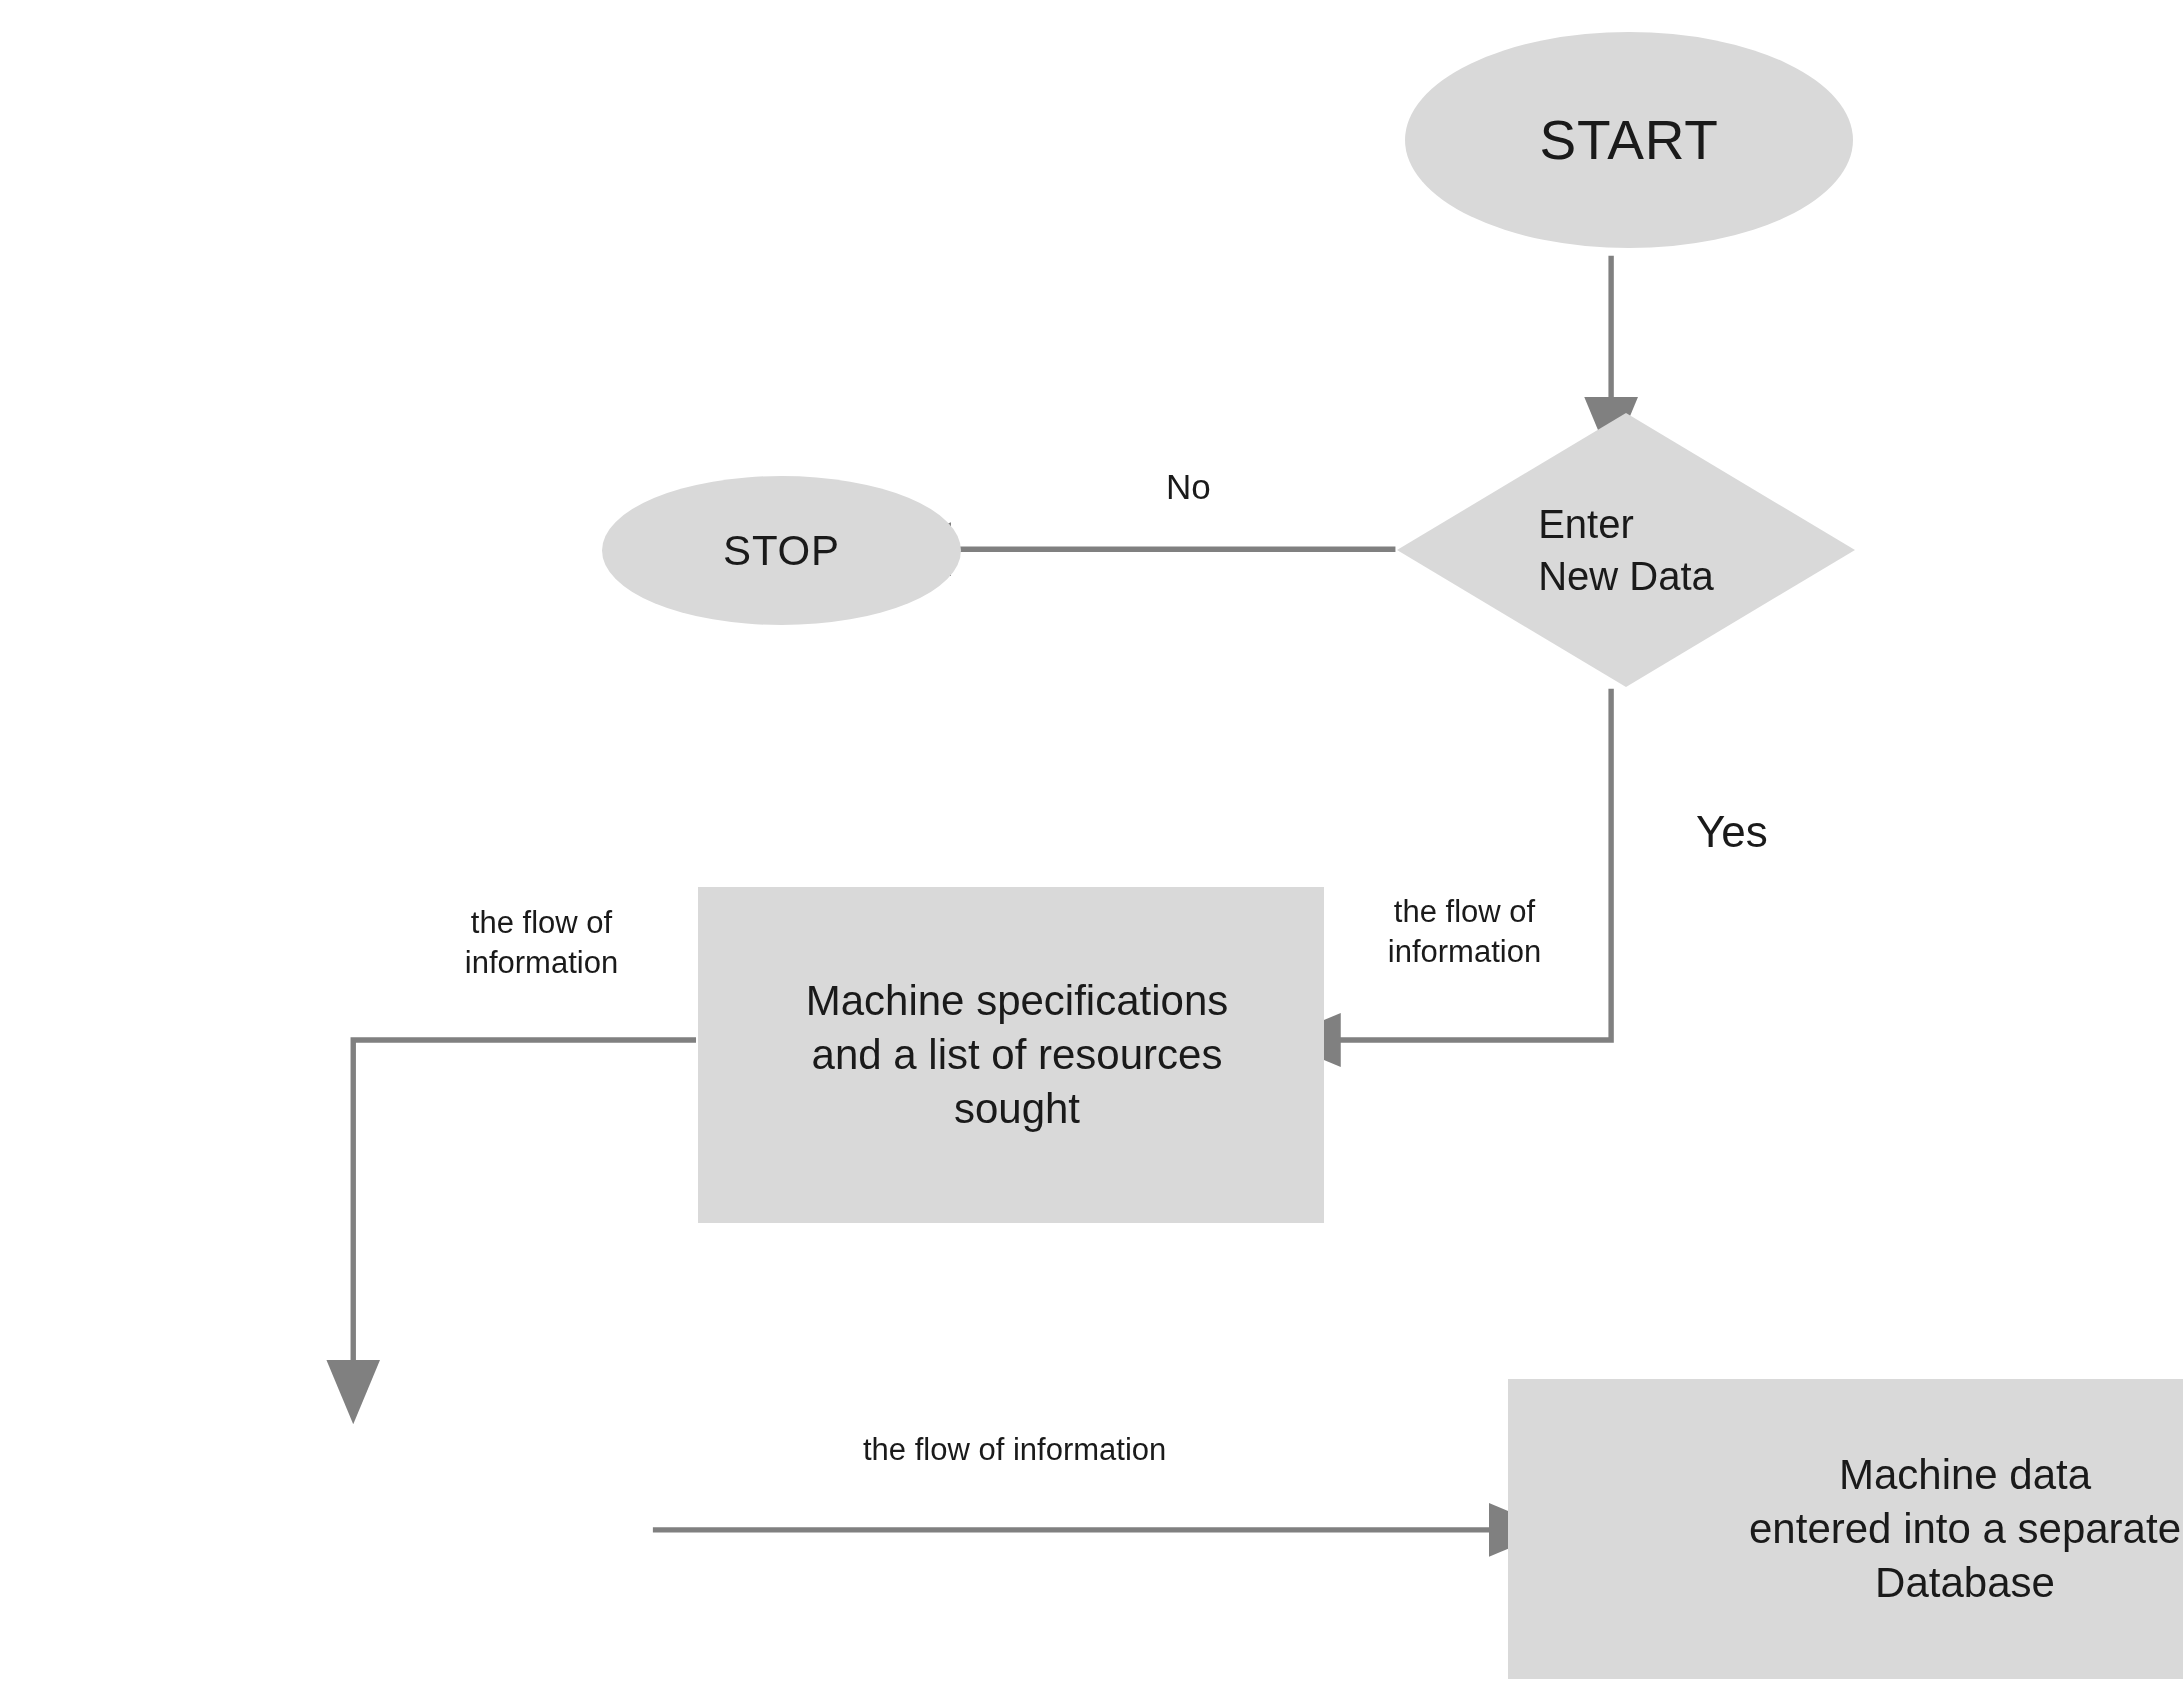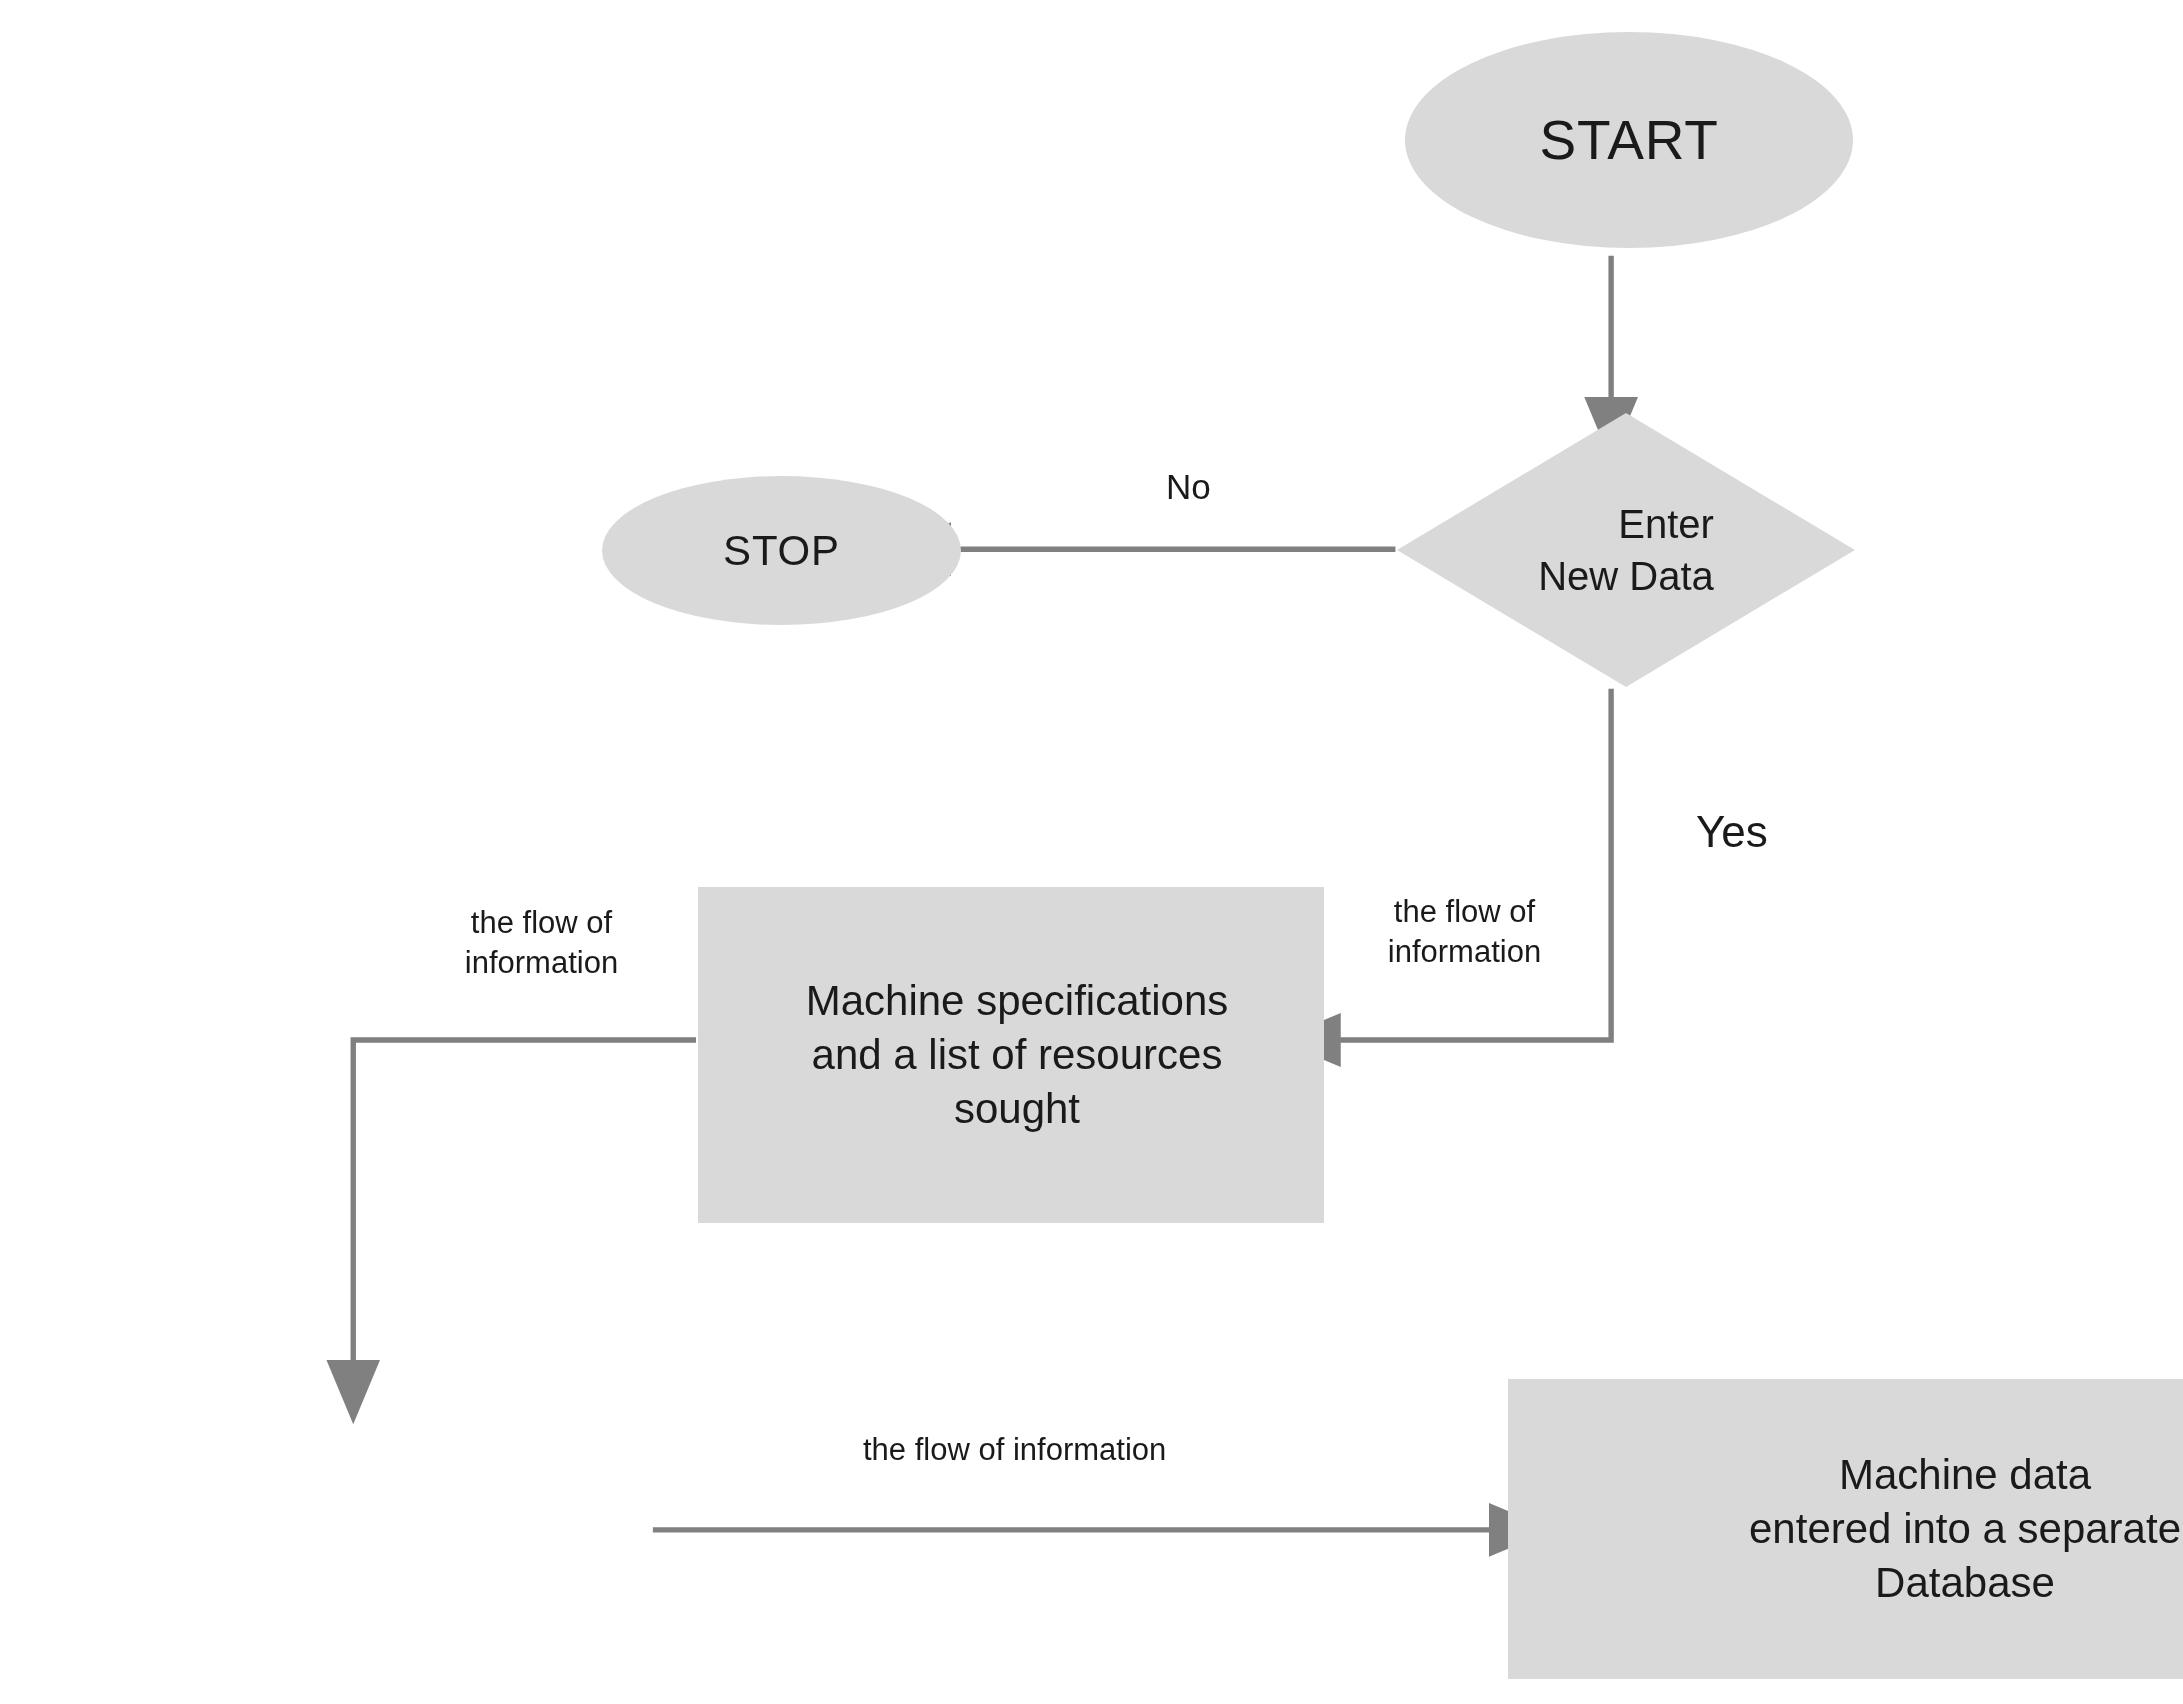--- a/index.html
+++ b/index.html
@@ -67,21 +67,21 @@
     inset: 0;
     background: #d9d9d9;
     clip-path: polygon(50% 0%, 100% 50%, 50% 100%, 0% 50%);
   }
   #node-decision-label {
     position: absolute;
     inset: 0;
     display: flex;
     align-items: center;
     justify-content: center;
-    text-align: right;
+    text-align: left;
     font-size: 40px;
     line-height: 1.3;
     color: #1a1a1a;
     white-space: pre-line;
   }
   
   #node-specs {
     left: 686px;
     top: 887px;
     width: 626px;

